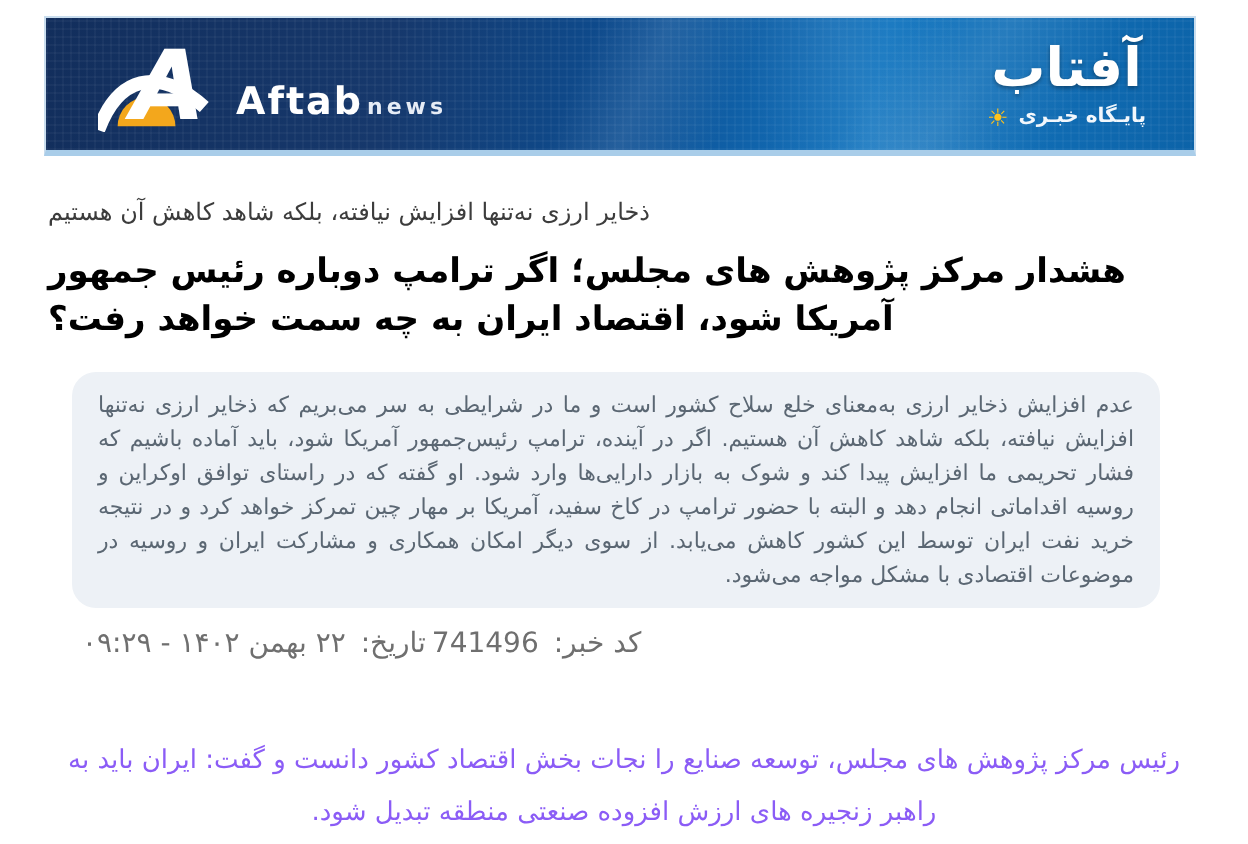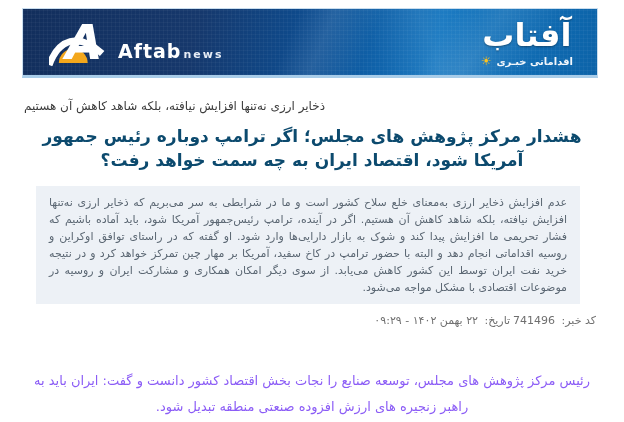--- a/index.html
+++ b/index.html
@@ -23,36 +23,36 @@
     background:
       linear-gradient(112deg, transparent 46%, rgba(255,255,255,0.10) 52%, transparent 60%),
       linear-gradient(68deg,  transparent 60%, rgba(255,255,255,0.07) 70%, transparent 80%),
       linear-gradient(125deg, transparent 70%, rgba(255,255,255,0.09) 78%, transparent 88%);
   }
   .logo-left{position:relative;z-index:1;display:flex;align-items:flex-end;gap:7px;cursor:pointer;}
   .logo-left .wordmark{display:flex;align-items:baseline;margin-bottom:8px;text-align:center;}
   .brand{color:#ffffff;font-weight:bold;font-size:19px;letter-spacing:1px;}
   .brand-suffix{color:#e7edf6;font-size:11px;letter-spacing:2px;margin-left:2px;font-weight:bold;}
   .logo-right{position:relative;z-index:1;text-align:center;direction:rtl;cursor:pointer;margin-top:2px;}
-  .fa-title{color:#ffffff;font-weight:bold;font-size:32px;line-height:1.05;
+  .fa-title{color:#ffffff;font-weight:bold;font-size:27px;line-height:1.05;
     text-shadow:0 1px 2px rgba(0,0,0,0.35);}
   .fa-tagline{display:flex;align-items:center;justify-content:center;gap:5px;
     color:#f2f7fc;font-size:10px;margin-top:3px;font-weight:bold;}
   .sun{color:#ffc21c;font-size:12px;line-height:1;}
   
   .subtitle{position:absolute;top:99px;left:24px;right:24px;direction:rtl;text-align:left;
     font-size:12px;color:#3c3c3c;}
-  .title{position:absolute;top:124px;left:24px;right:24px;margin:0;direction:rtl;text-align:center;
-    font-size:17px;font-weight:bold;color:#0c4a6e;line-height:24px;}
+  .title{position:absolute;top:124px;left:24px;right:24px;margin:0;direction:rtl;text-align:left;
+    font-size:17px;font-weight:bold;color:#000000;line-height:24px;}
   .summary-box{position:absolute;top:186px;left:36px;right:44px;box-sizing:border-box;
-    background:#edf1f6;border-radius:0;padding:8px 13px;}
+    background:#edf1f6;border-radius:12px;padding:8px 13px;}
   .summary-box p{margin:0;direction:rtl;text-align:justify;font-size:11px;line-height:17px;
     color:#5b6773;}
-  .meta{position:absolute;top:314px;left:38px;right:28px;display:flex;
-    justify-content:flex-end;align-items:center;font-size:11px;color:#6f6f6f;}
+  .meta{position:absolute;top:314px;left:38px;right:44px;display:flex;
+    justify-content:flex-start;align-items:center;font-size:14px;color:#6f6f6f;}
   .meta .item{direction:rtl;}
   .meta .item span{margin-left:3px;}
   .lead{position:absolute;top:365px;left:24px;right:24px;margin:3px;direction:rtl;text-align:center;
     font-size:13px;line-height:26px;color:#8b5cf6;}
 </style>
 </head>
 <body>
 
 <div class="page">
 
@@ -69,21 +69,21 @@
       </span>
       <span class="wordmark">
         <span class="brand">Aftab</span>
         <span class="brand-suffix">news</span>
       </span>
     </div>
 
     <div class="logo-right">
       <div class="fa-title">آفتاب</div>
       <div class="fa-tagline">
-        <span>اقداماتی خبـری</span>
+        <span>پایـگاه خبـری</span>
         <span class="sun">☀</span>
       </div>
     </div>
   </div>
 
   <div class="subtitle">ذخایر ارزی نه‌تنها افزایش نیافته، بلکه شاهد کاهش آن هستیم</div>
 
   <h1 class="title">هشدار مرکز پژوهش های مجلس؛ اگر ترامپ دوباره رئیس جمهور آمریکا شود، اقتصاد ایران به چه سمت خواهد رفت؟</h1>
 
   <div class="summary-box">

